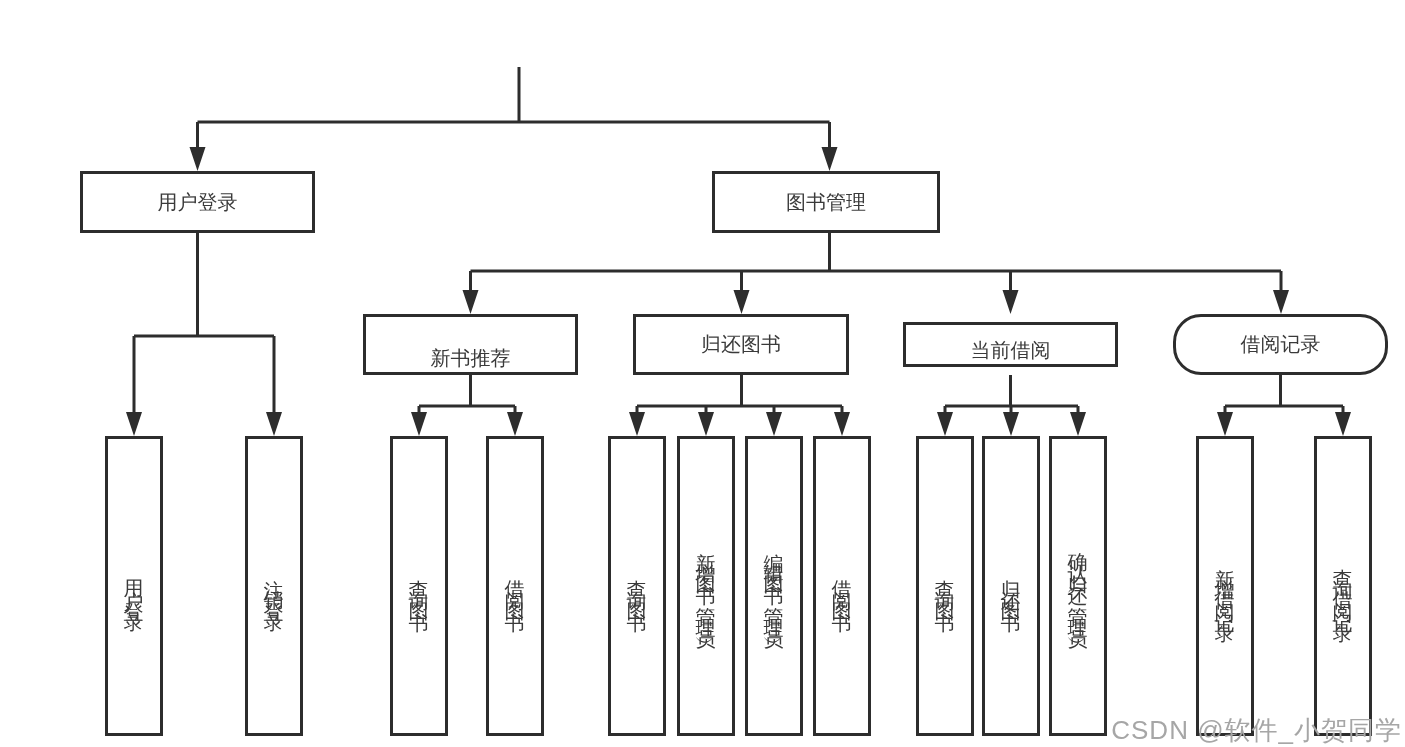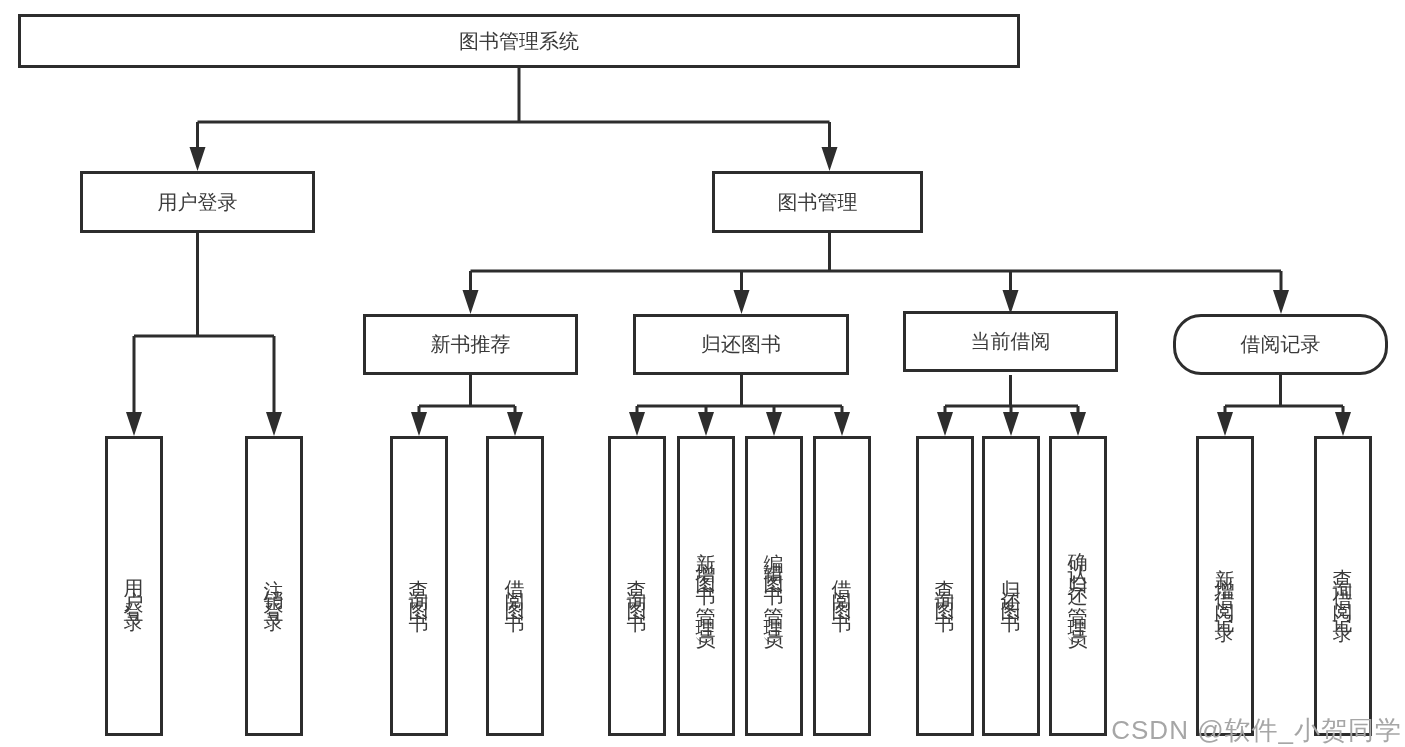--- a/index.html
+++ b/index.html
@@ -39,24 +39,24 @@
     writing-mode: vertical-rl;
     text-orientation: mixed;
     font-size: 20px;
     letter-spacing: 11px;
     line-height: 1;
     white-space: nowrap;
   }
   
   .n-root       { left: 18px;   top: 14px;  width: 1002px; height: 54px; }
   .n-userlogin  { left: 80px;   top: 171px; width: 235px;  height: 62px; }
-  .n-bookmgmt   { left: 712px;  top: 171px; width: 211px;  height: 62px; }
-  .n-newbook    { left: 363px;  top: 314px; width: 215px;  height: 61px; }
+  .n-bookmgmt   { left: 712px;  top: 171px; width: 228px;  height: 62px; }
+  .n-newbook    { left: 363px;  top: 314px; width: 215px;  height: 61px; align-items: flex-end; }
   .n-borrow     { left: 633px;  top: 314px; width: 216px;  height: 61px; }
-  .n-current    { left: 903px;  top: 311px; width: 215px;  height: 61px; }
+  .n-current    { left: 903px;  top: 322px; width: 215px;  height: 45px; align-items: flex-end; }
   .n-record     { left: 1173px; top: 314px; width: 215px;  height: 61px; border-radius: 28px; }
   .leaf { top: 436px; width: 58px; height: 300px; }
   .l-1  { left: 105px; }
   .l-2  { left: 245px; }
   .l-3  { left: 390px; }
   .l-4  { left: 486px; }
   .l-5  { left: 608px; }
   .l-6  { left: 677px; }
   .l-7  { left: 745px; }
   .l-8  { left: 813px; }
@@ -133,23 +133,20 @@
       M698,412 L714,412 L706,436 Z
       M766,412 L782,412 L774,436 Z
       M834,412 L850,412 L842,436 Z
       M937,412 L953,412 L945,436 Z
       M1003,412 L1019,412 L1011,436 Z
       M1070,412 L1086,412 L1078,436 Z
       M1217,412 L1233,412 L1225,436 Z
       M1335,412 L1351,412 L1343,436 Z"></path>
   </svg>
 
-  <div class="box n-root">
-    <span class="h-label">图书管理系统</span>
-  </div>
 
   <div class="box n-userlogin">
     <span class="h-label">用户登录</span>
   </div>
   <div class="box n-bookmgmt">
     <span class="h-label">图书管理</span>
   </div>
 
   <div class="box n-newbook">
     <span class="h-label">新书推荐</span>

